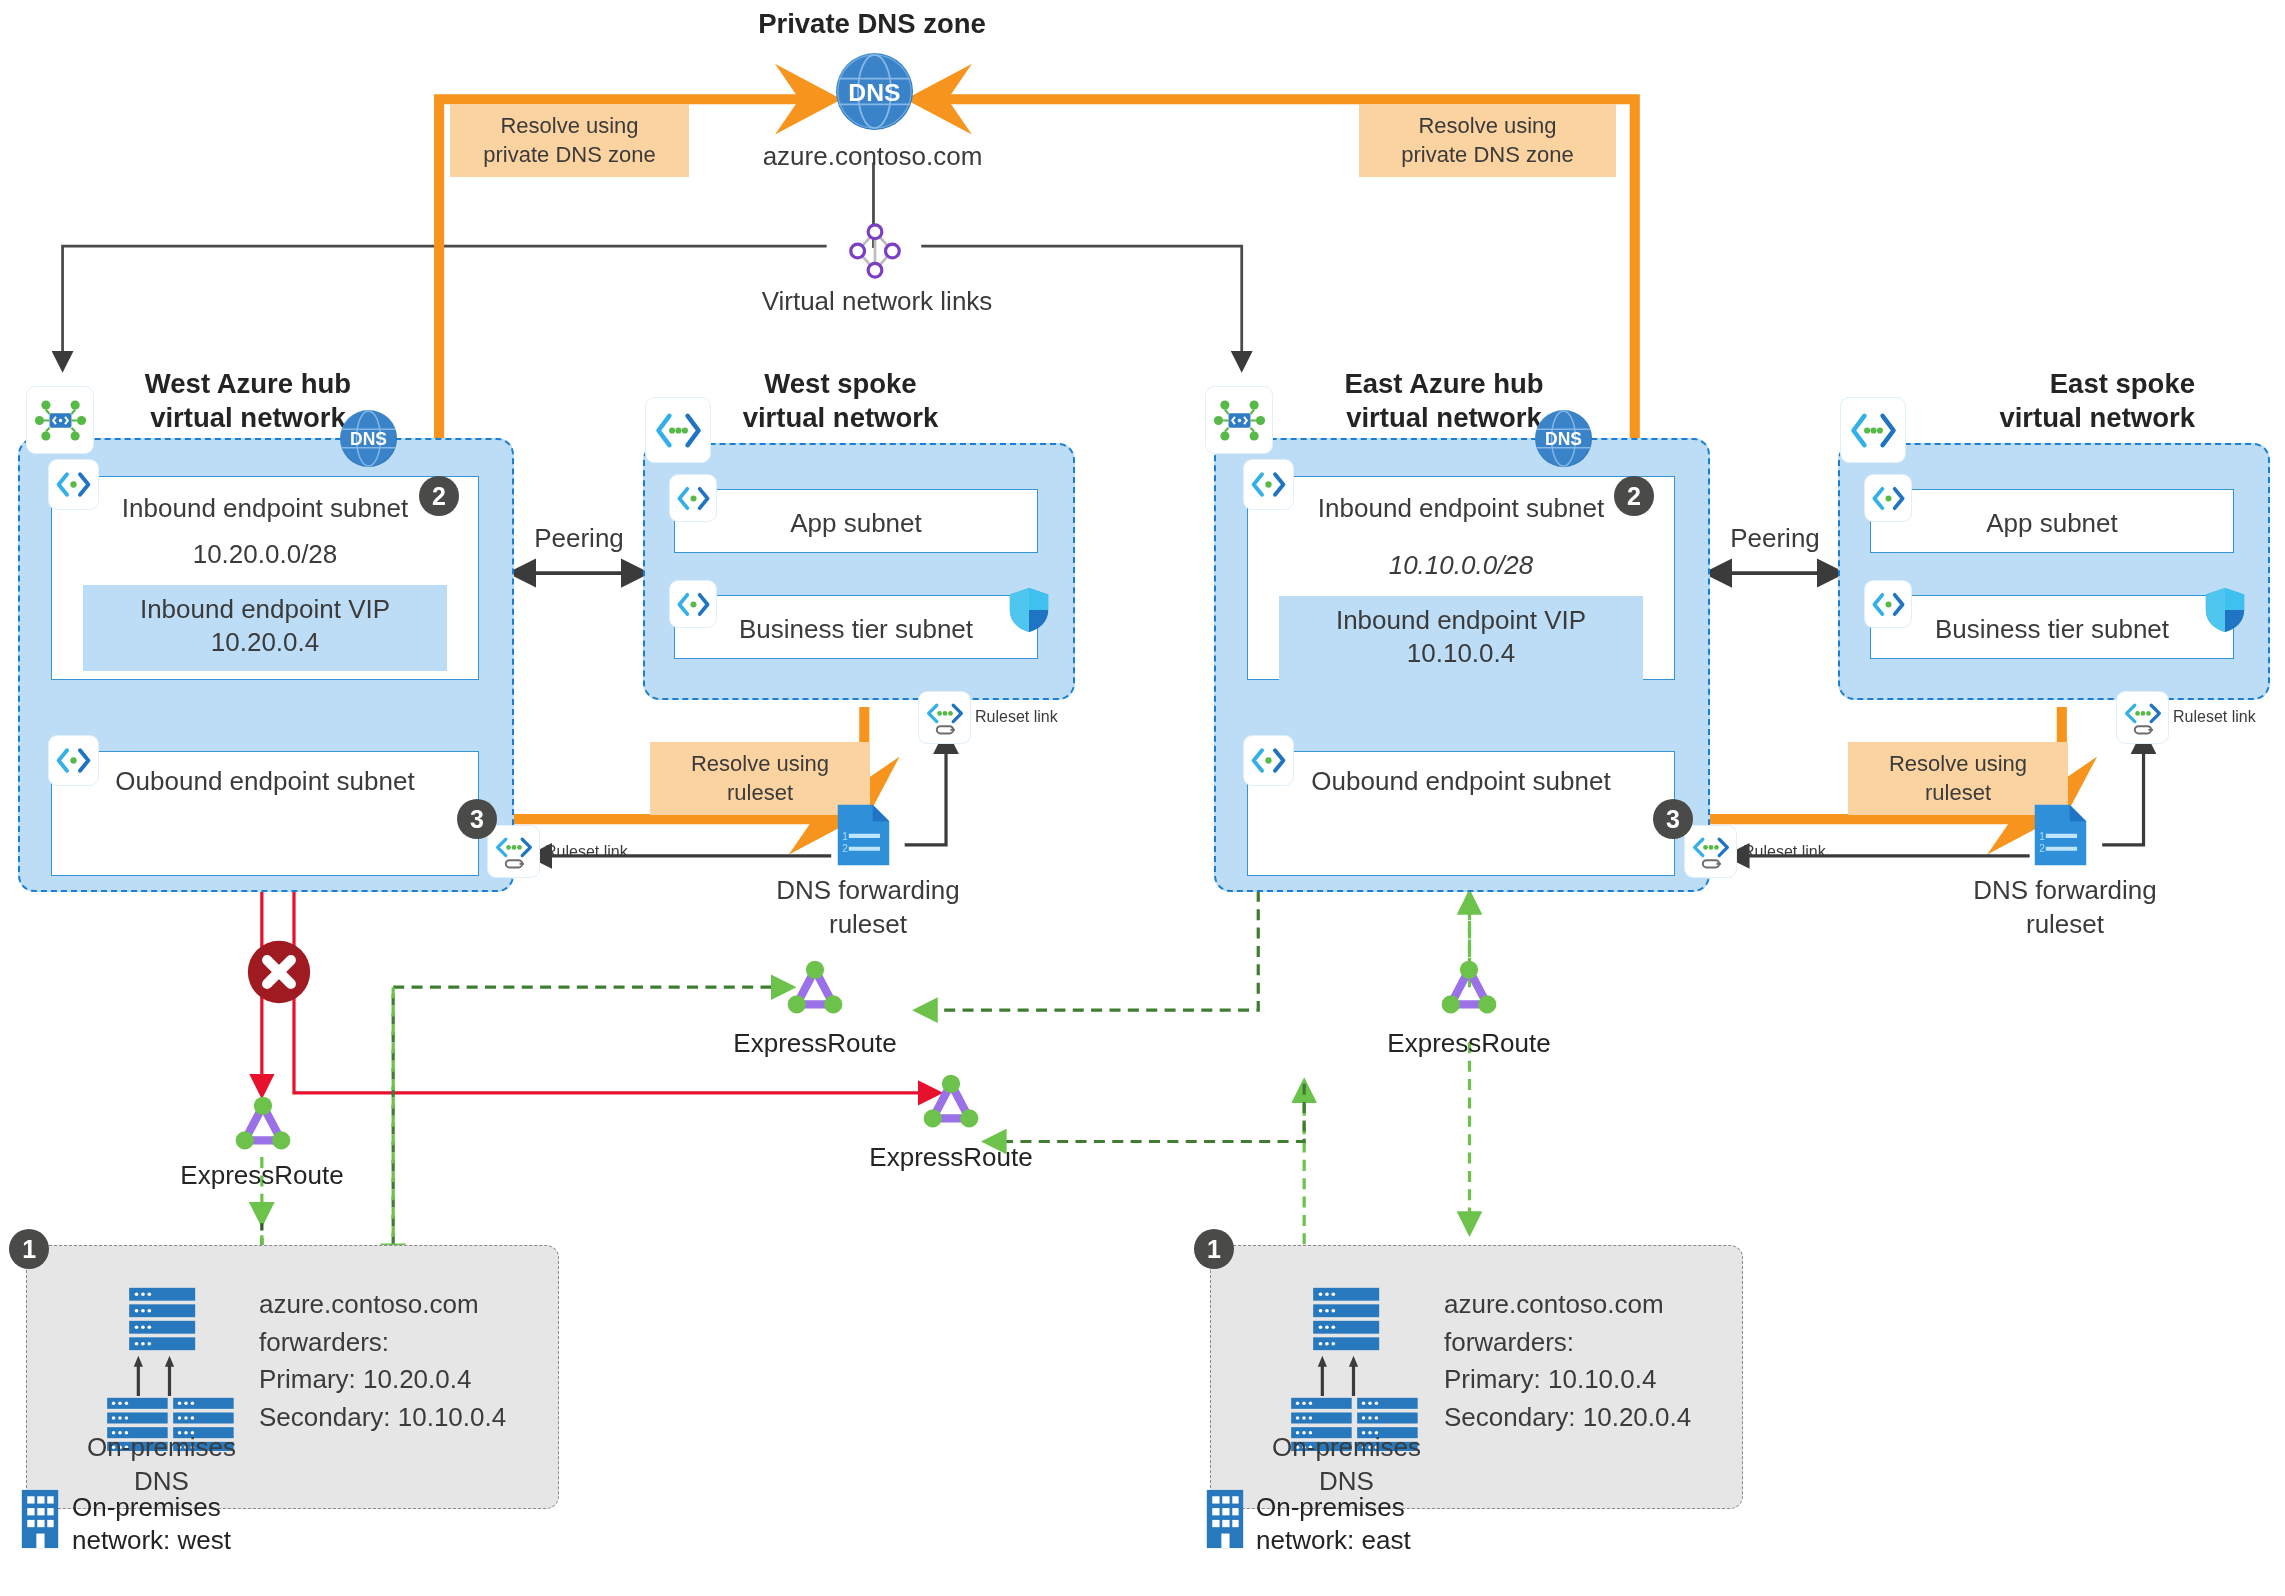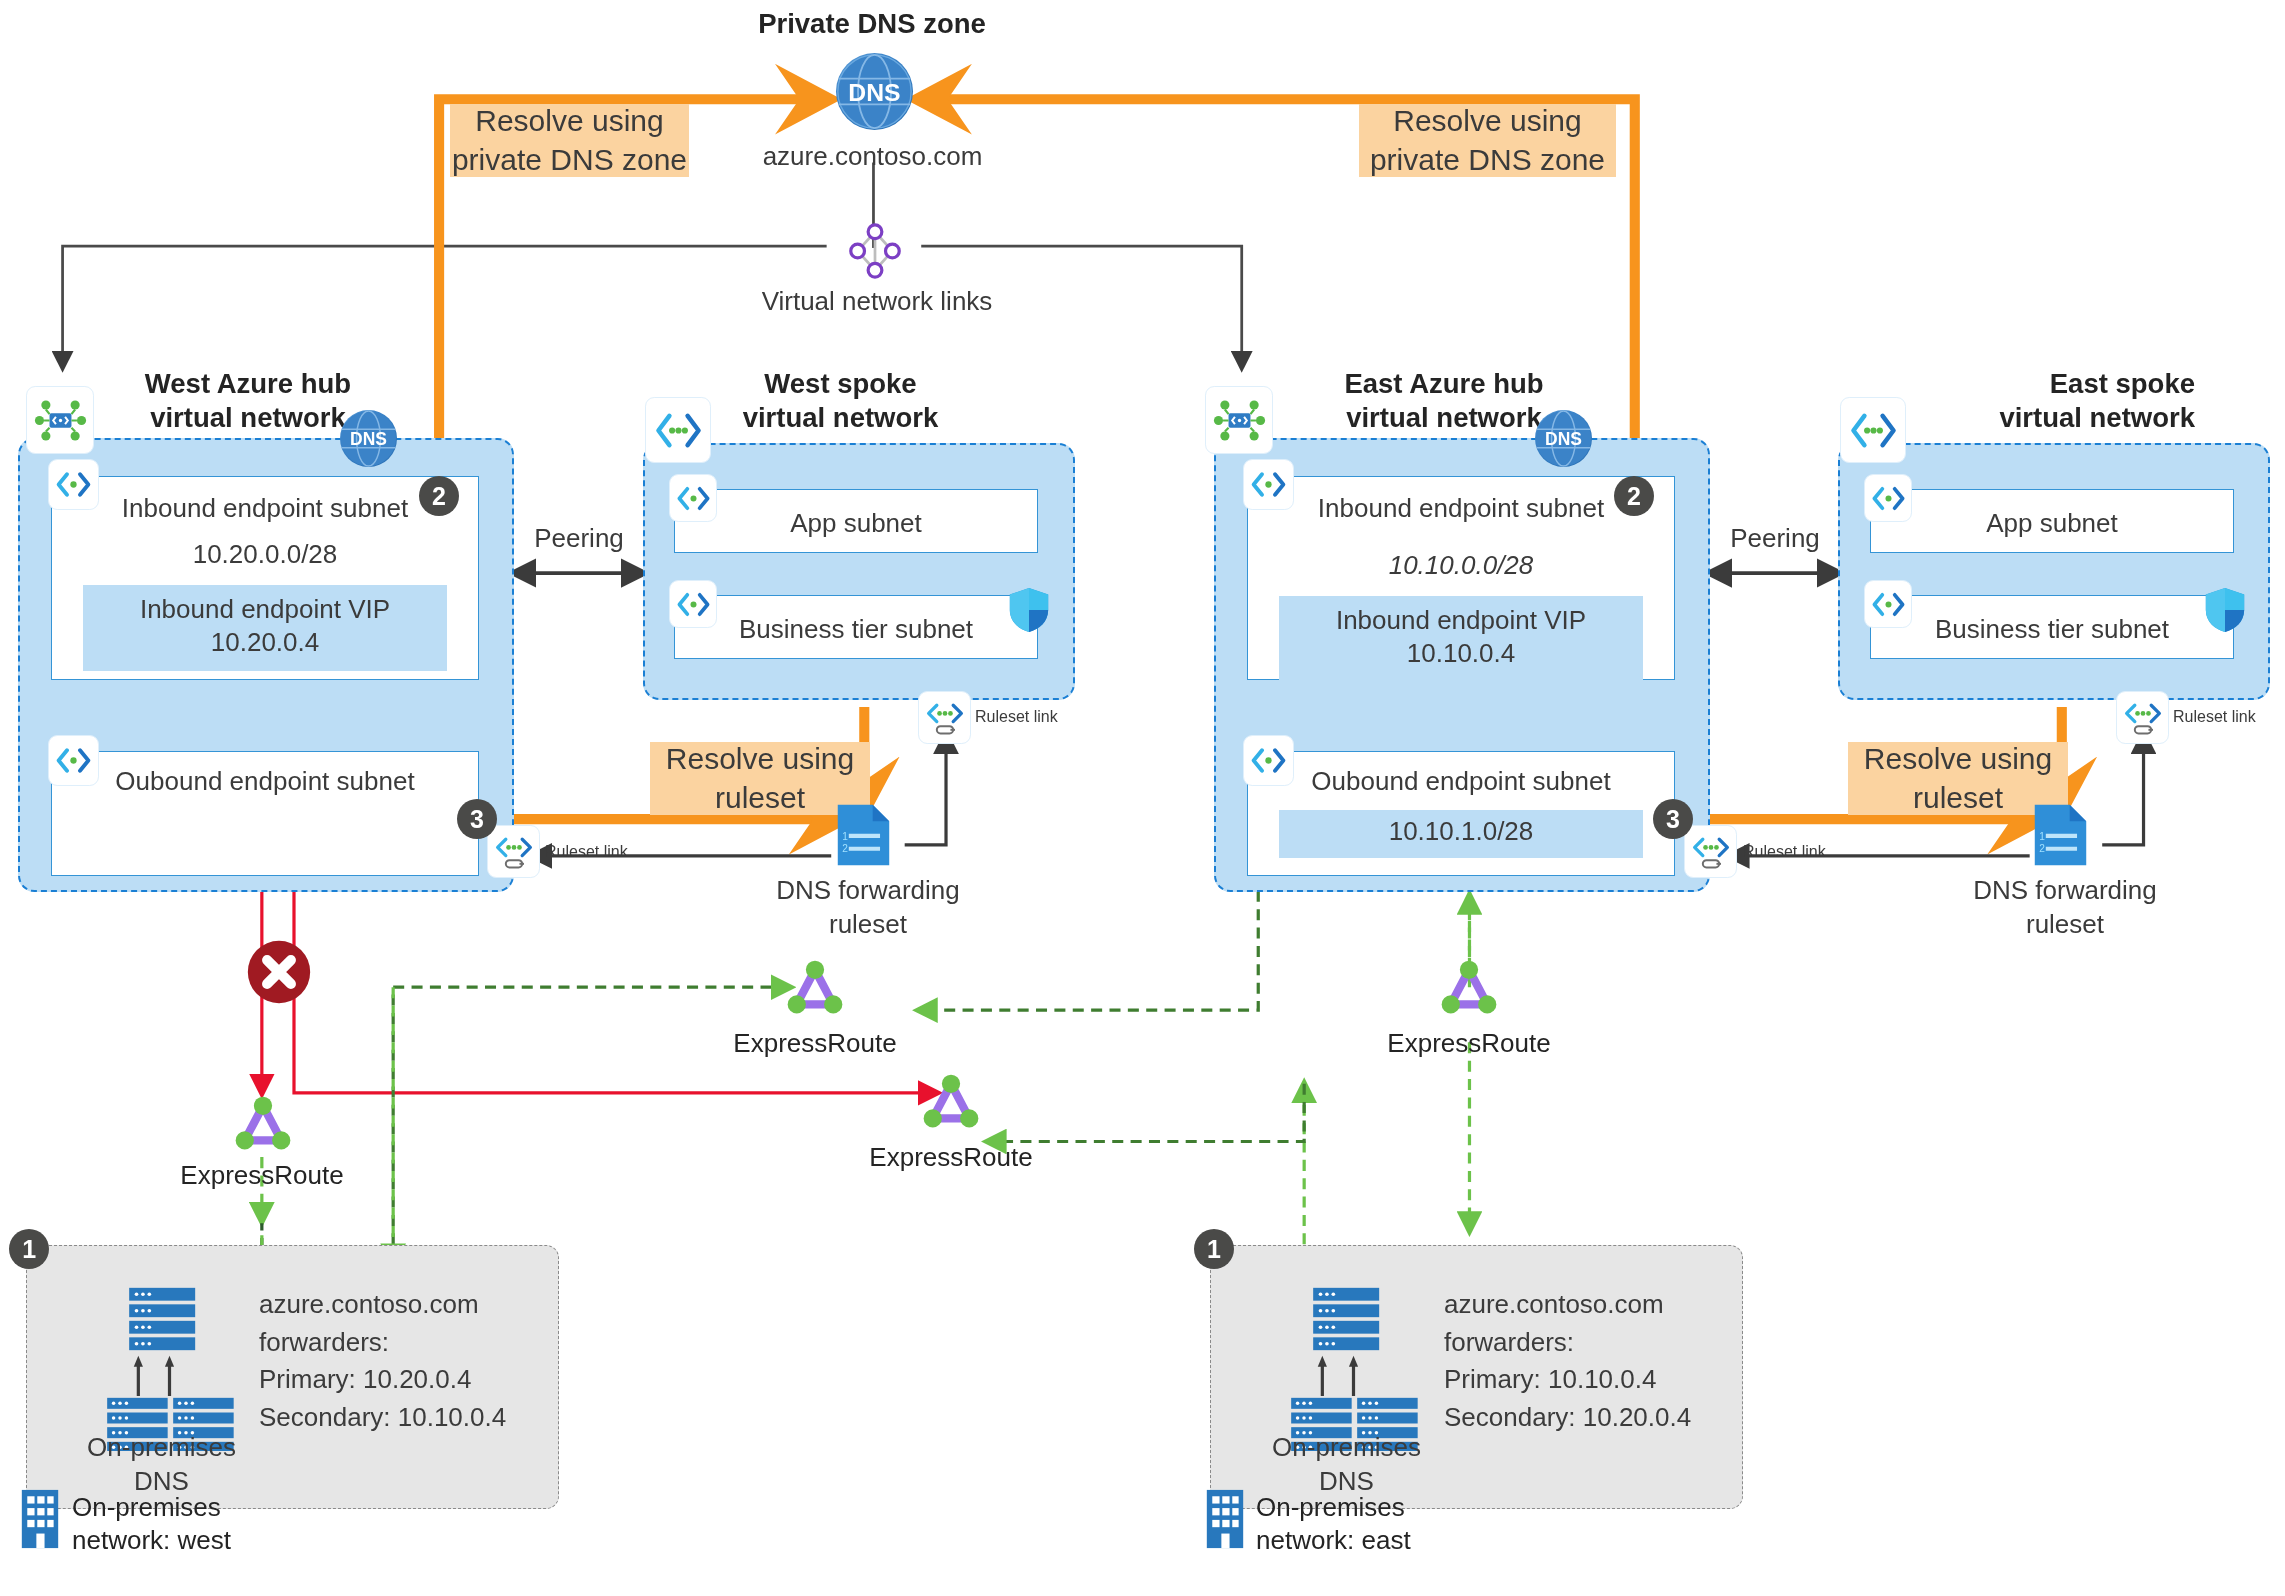--- a/index.html
+++ b/index.html
@@ -56,21 +56,21 @@
     border: 0.9px solid #3494d6;
   }
   .ipbar {
     background: #bcddf5;
   }
 
   
   .callout {
     background: #fbd3a0;
     color: #3b3b3b;
-    font-size: 30px;
+    font-size: 22px;
     line-height: 1.28;
     text-align: center;
     white-space: pre-line;
     display: flex;
     align-items: center;
     justify-content: center;
   }
 
   
   .badge {
@@ -410,23 +410,20 @@
   <div class="abs tile" style="left:1243px; top:459px; width:51px; height:51px;">
     <svg width="39" height="39" viewBox="0 0 42 42">
       <path d="M14,10 L5,21 L14,32" stroke="#32b0e7" stroke-width="4.2" fill="none" stroke-linecap="round" stroke-linejoin="round"></path>
       <path d="M28,10 L37,21 L28,32" stroke="#1f74c4" stroke-width="4.2" fill="none" stroke-linecap="round" stroke-linejoin="round"></path>
       <circle cx="21" cy="21" r="3.4" fill="#57b947"></circle>
     </svg>
   </div>
 
   <div class="abs subnet" style="left:1247px; top:751px; width:428px; height:125px;">
     <div class="txt" style="margin-top:13px;">Oubound endpoint subnet</div>
-    <div class="ipbar" style="margin:11px 31px 0 31px; padding:5.5px 0 9.2px 0;">
-      <div class="txt">10.10.1.0/28</div>
-    </div>
   </div>
   <div class="abs tile" style="left:1243px; top:735px; width:51px; height:51px;">
     <svg width="39" height="39" viewBox="0 0 42 42">
       <path d="M14,10 L5,21 L14,32" stroke="#32b0e7" stroke-width="4.2" fill="none" stroke-linecap="round" stroke-linejoin="round"></path>
       <path d="M28,10 L37,21 L28,32" stroke="#1f74c4" stroke-width="4.2" fill="none" stroke-linecap="round" stroke-linejoin="round"></path>
       <circle cx="21" cy="21" r="3.4" fill="#57b947"></circle>
     </svg>
   </div>
   <div class="abs badge" style="left:1653px; top:799px;">3</div>
 

